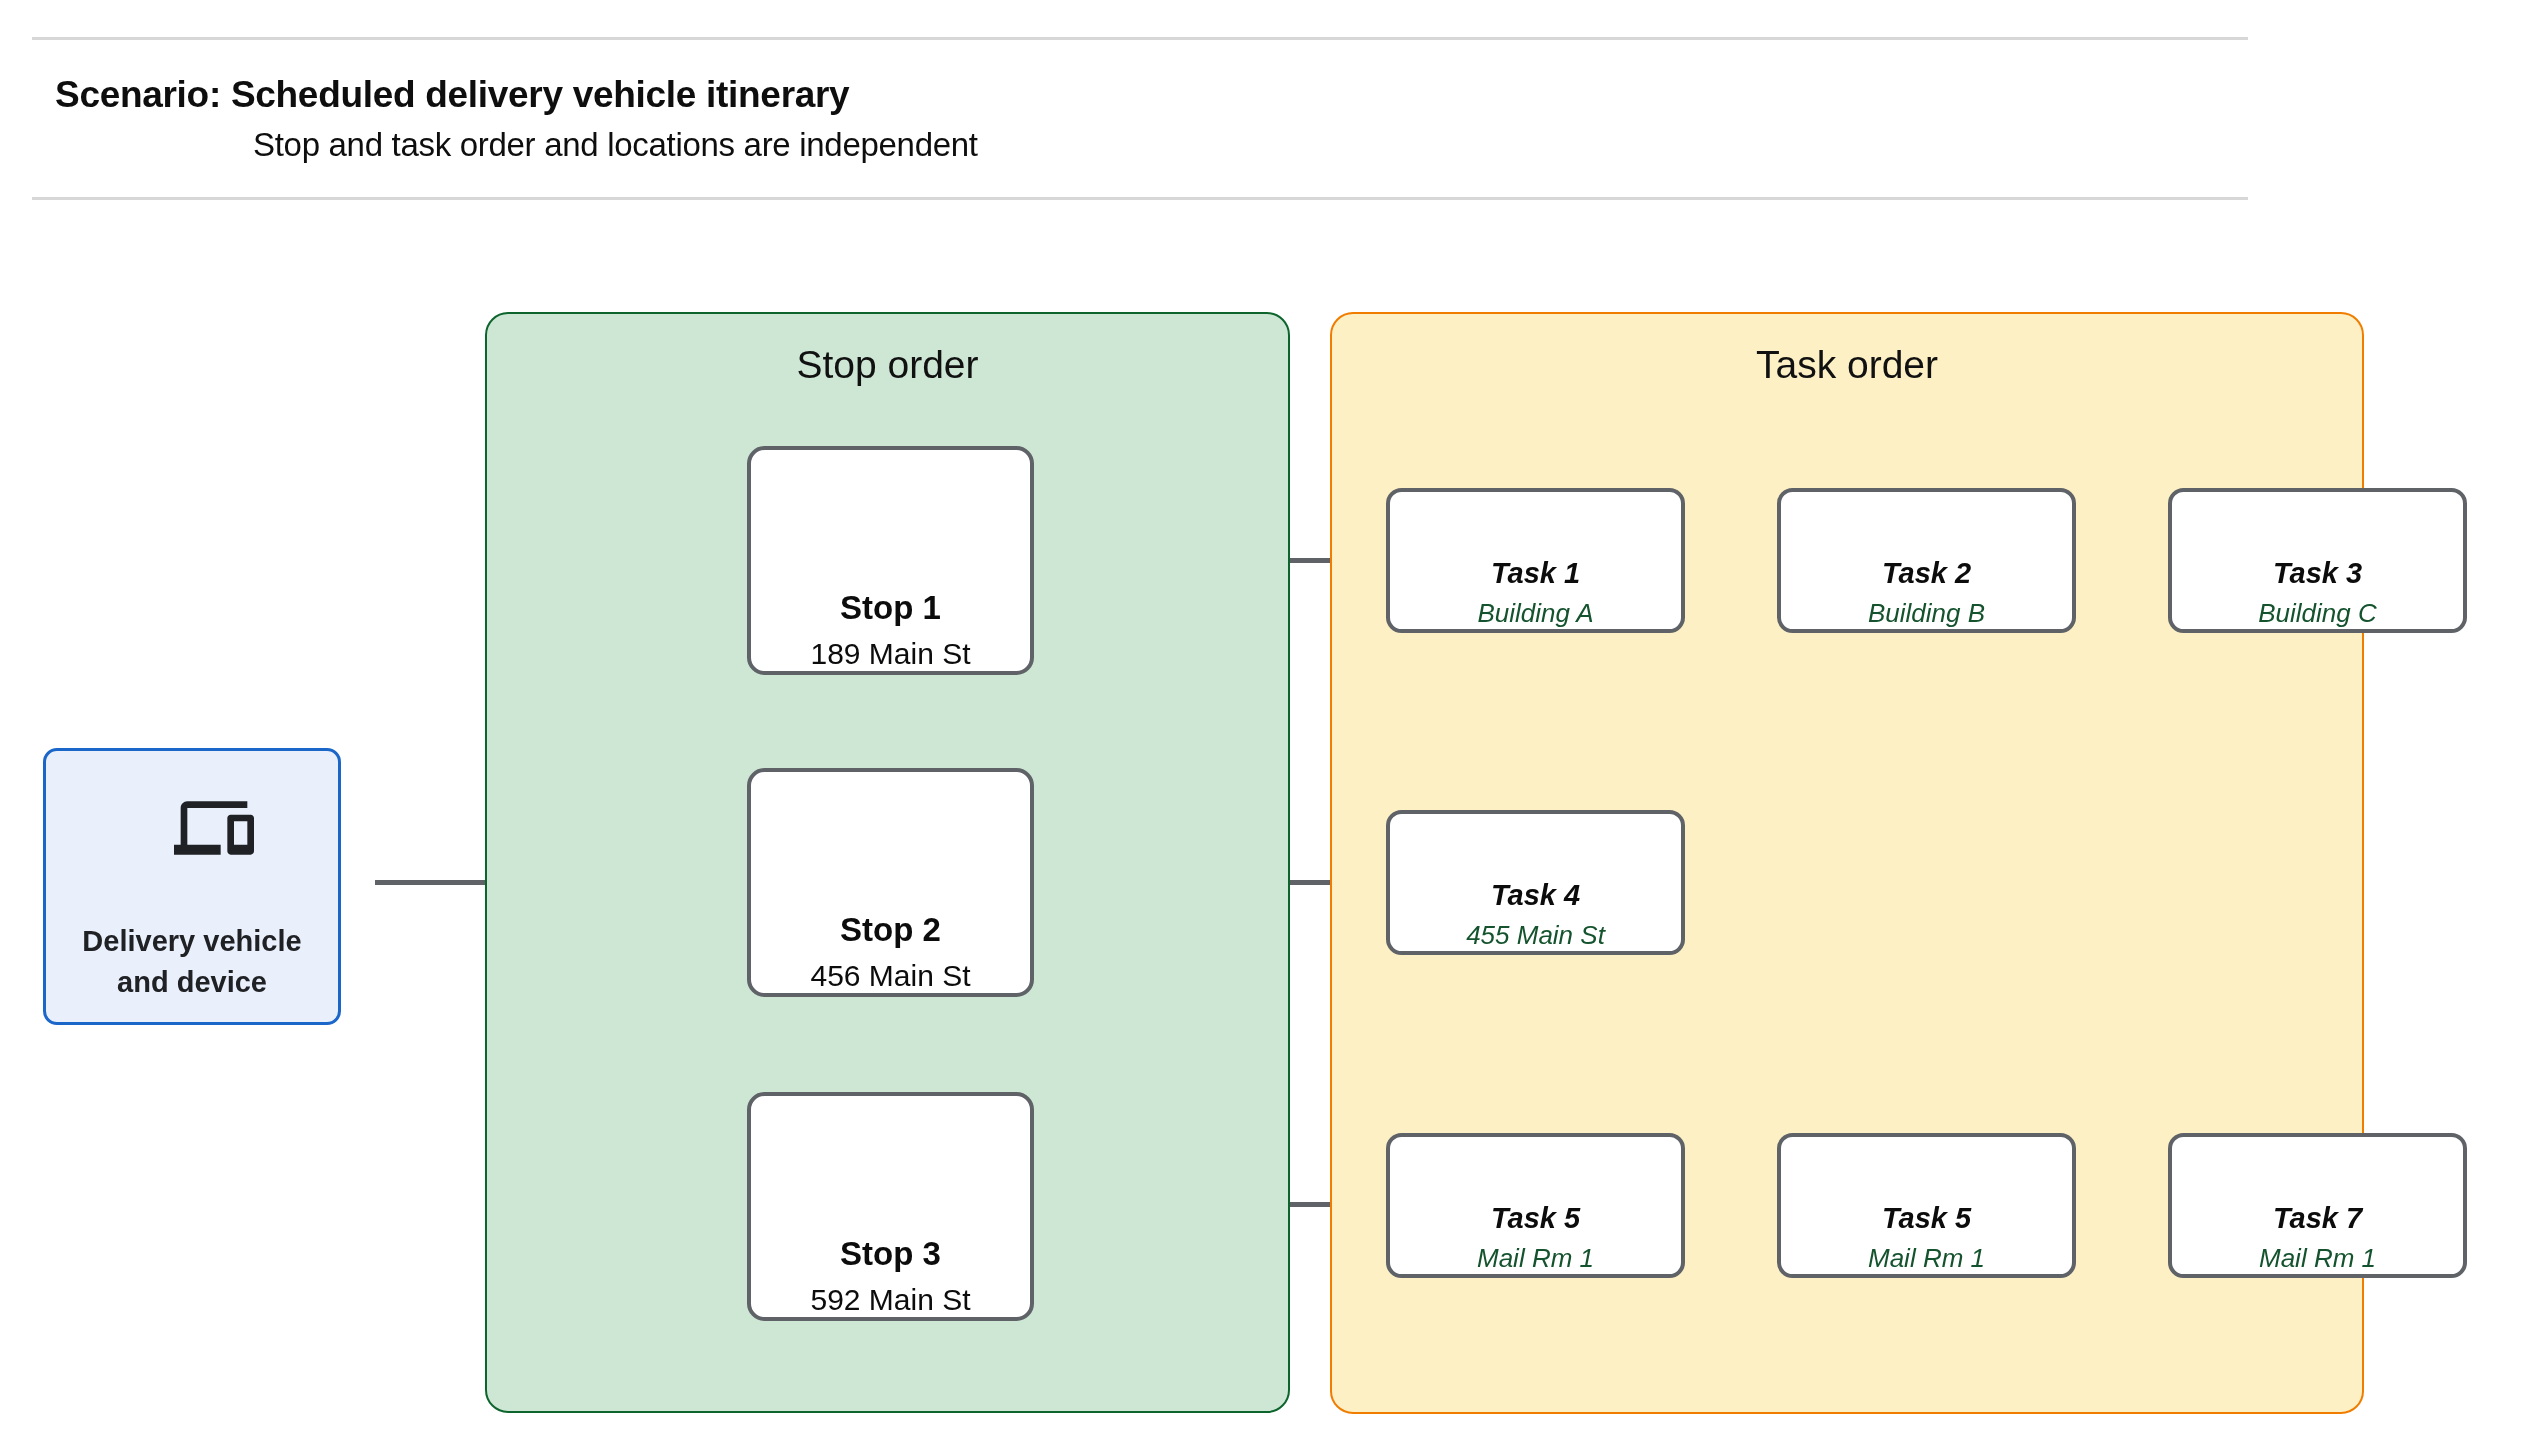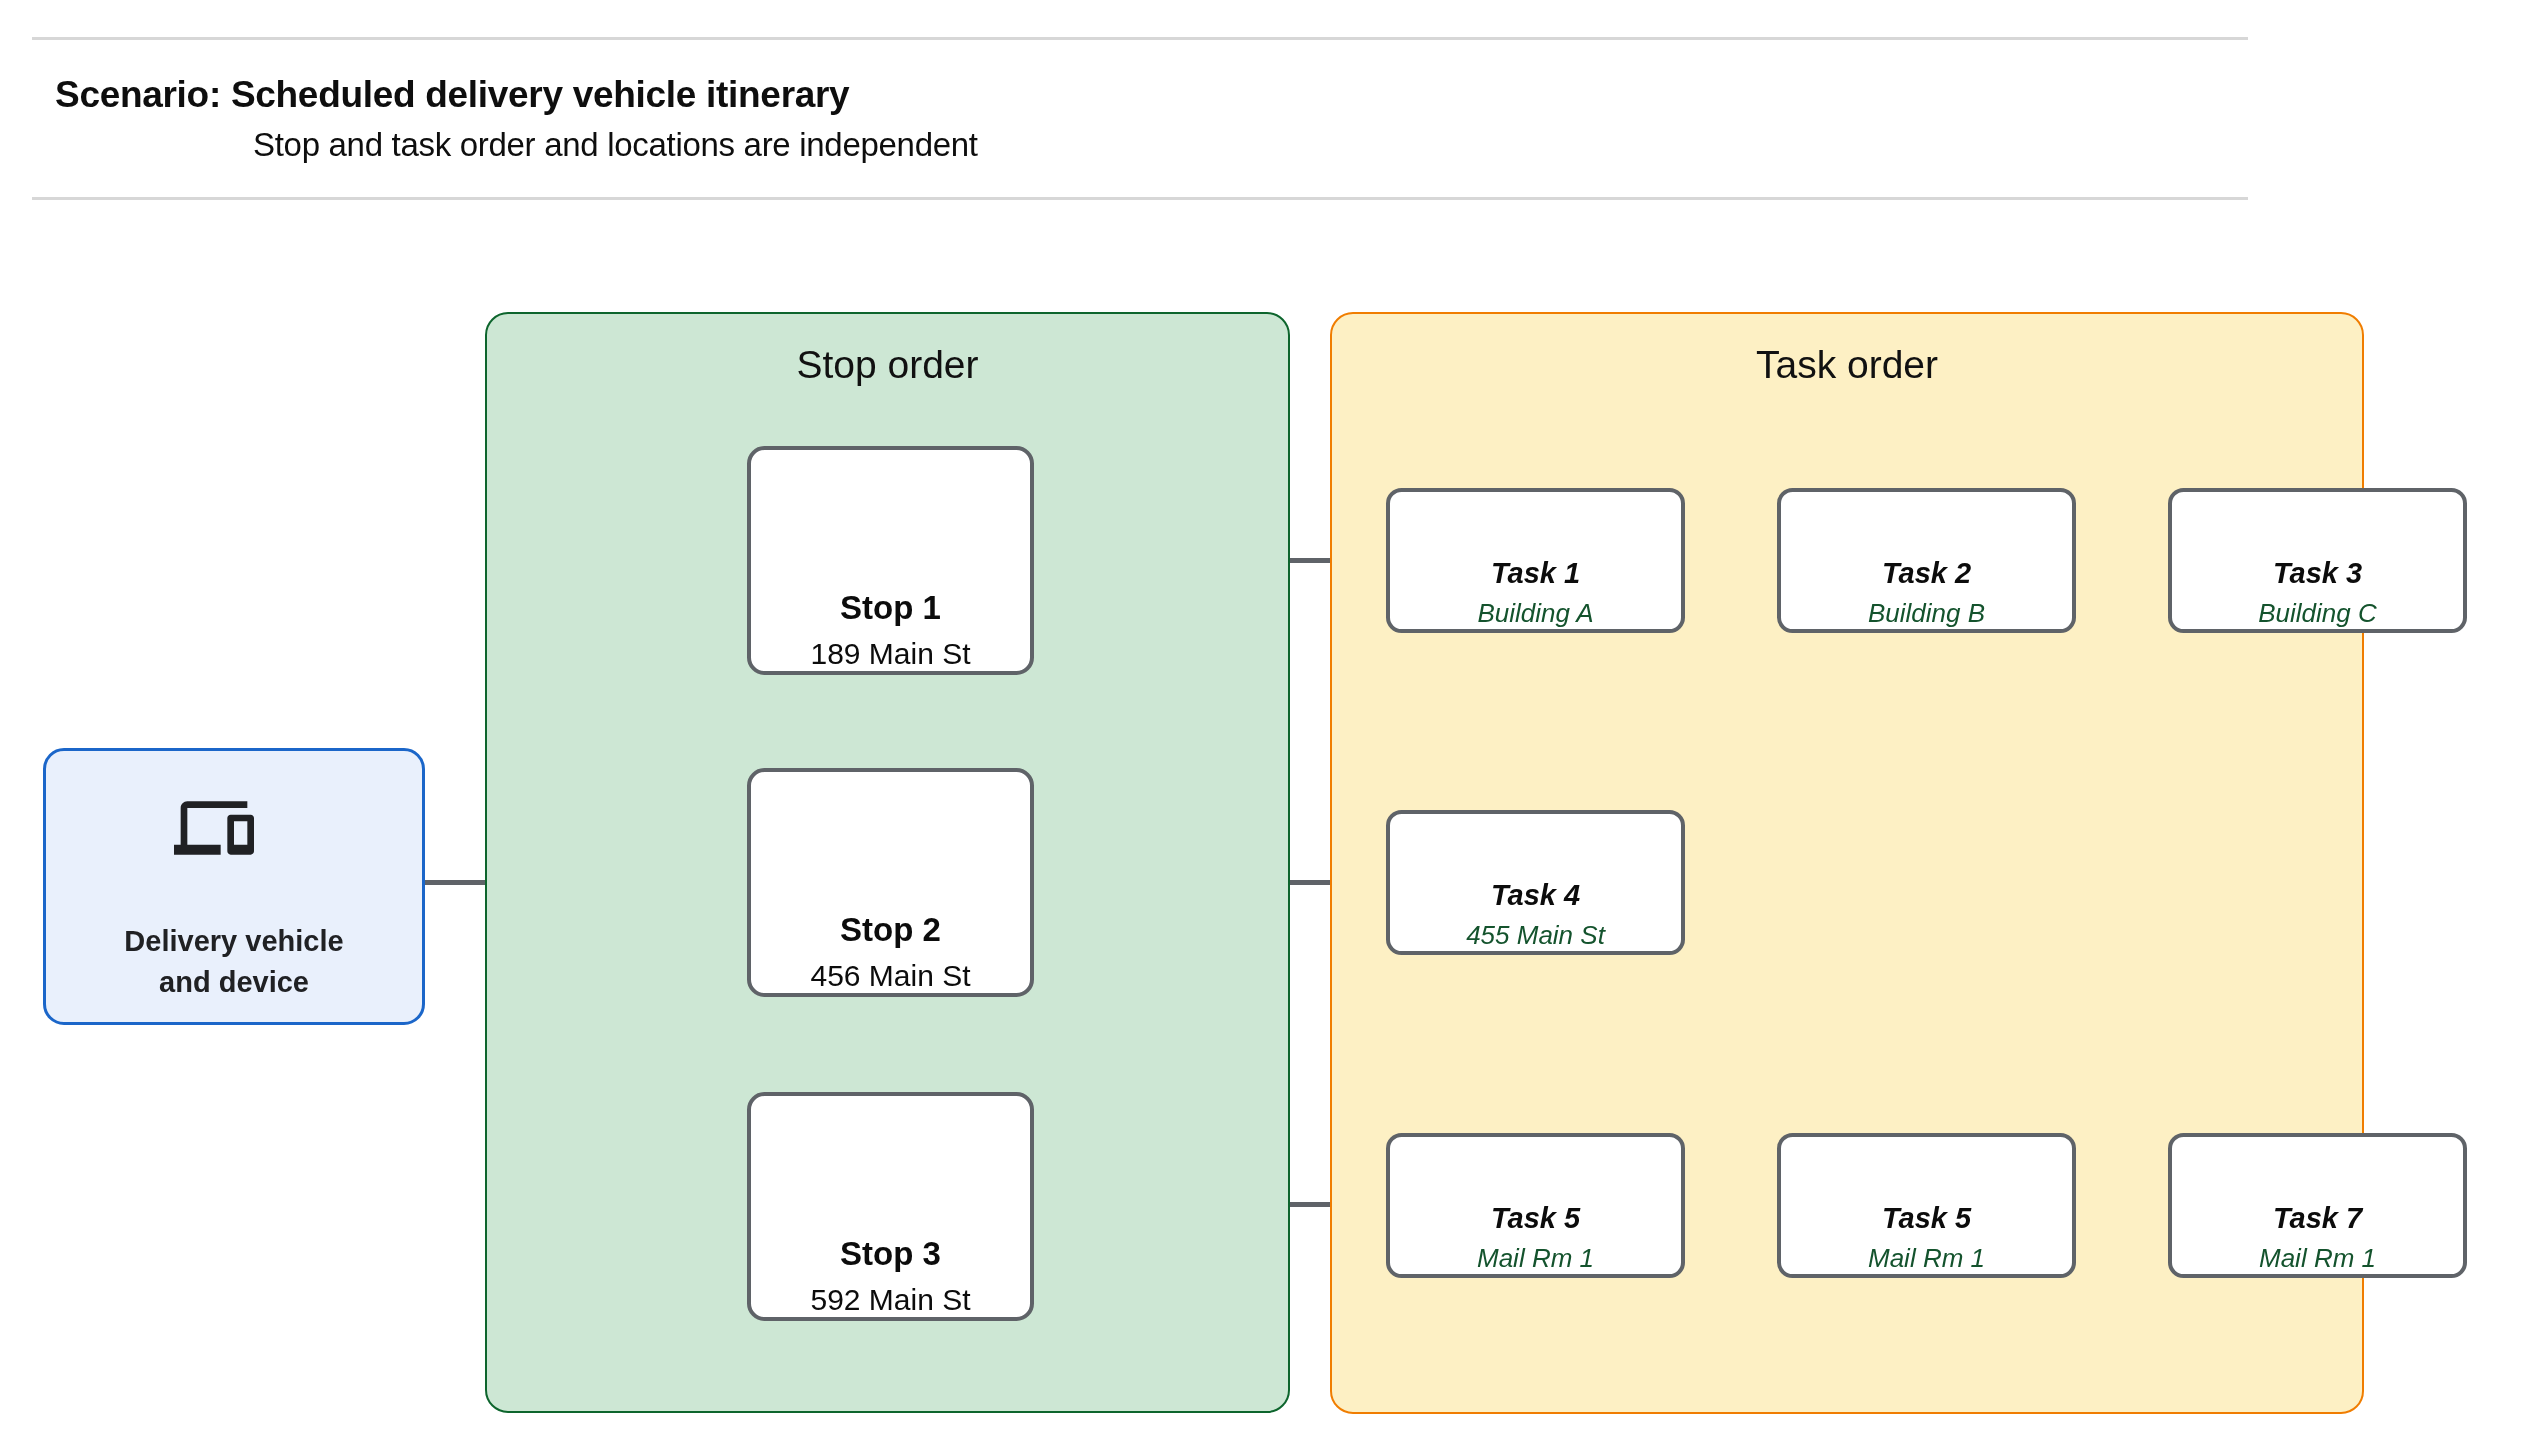--- a/index.html
+++ b/index.html
@@ -63,22 +63,22 @@
 
   .row1 { top: 488px; }
   .row2 { top: 810px; }
   .row3 { top: 1133px; }
   .col1 { left: 1386px; }
   .col2 { left: 1777px; }
   .col3 { left: 2168px; }
 
   
   .vehicle-box {
-    position: absolute; left: 43px; top: 748px; width: 382px; height: 277px;
-    background: #e9f0fc; border: 3.9px solid #1b66c9; border-radius: 21px;
+    position: absolute; left: 43px; top: 748px; width: 298px; height: 277px;
+    background: #e9f0fc; border: 3.9px solid #1b66c9; border-radius: 14px;
   }
   .vehicle-icon { position: absolute; left: 128px; top: 37px; width: 80px; height: 80px; }
   .vehicle-label {
     position: absolute; left: 0; right: 0; top: 170px;
     text-align: center; font-size: 29px; font-weight: 700;
     line-height: 41px; color: #202124;
   }
 </style>
 </head>
 <body>

